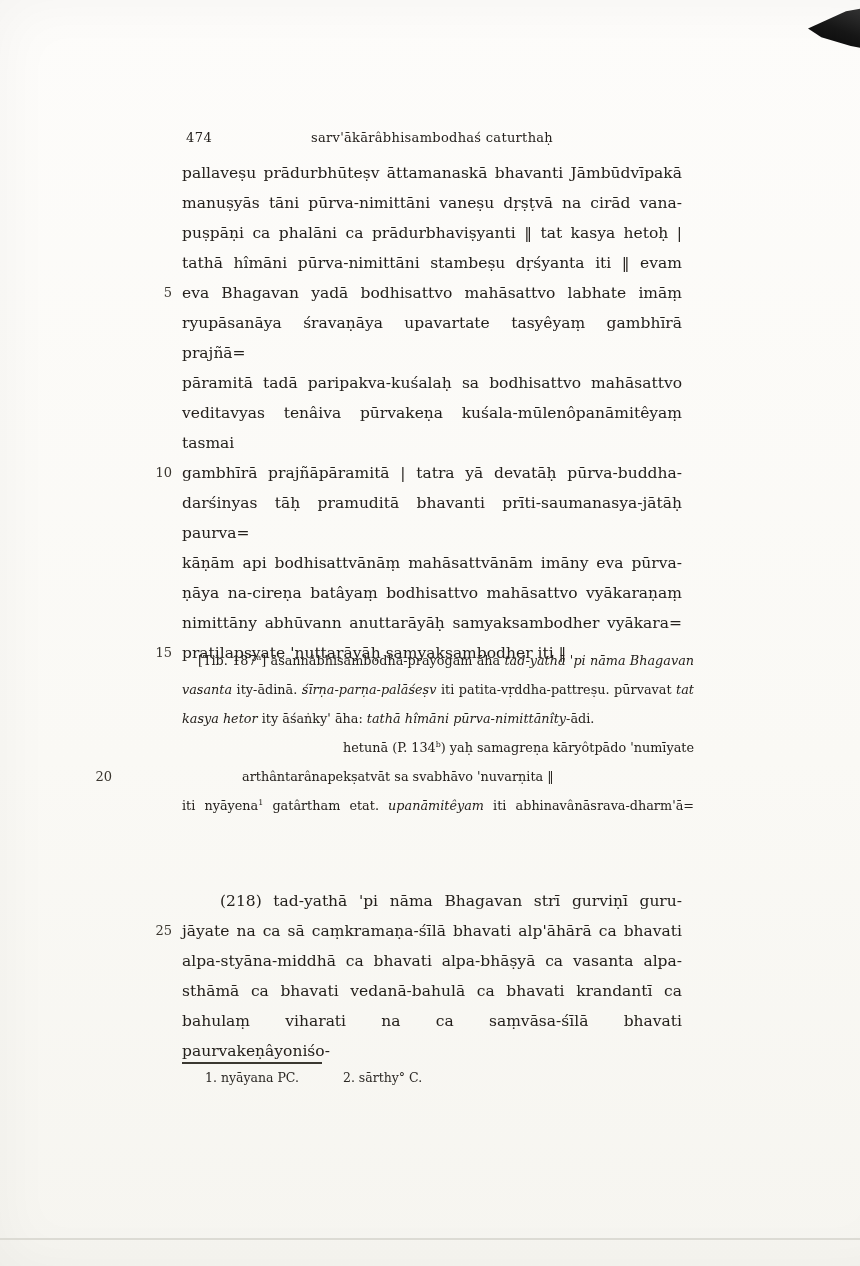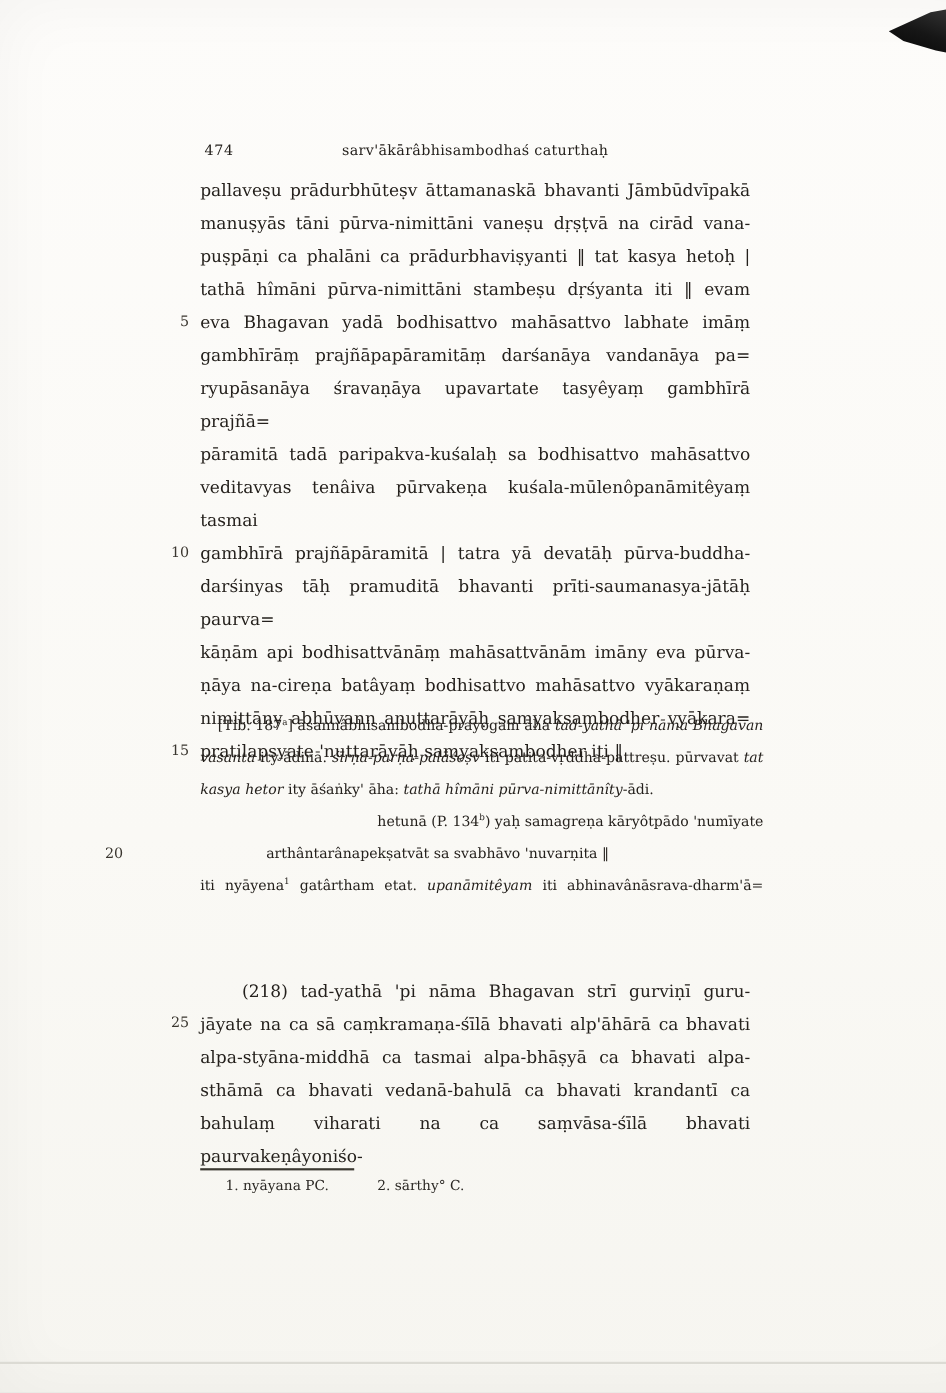--- a/index.html
+++ b/index.html
@@ -65,21 +65,20 @@
     <span class="page-num">474</span>
     <span class="running-title">sarv'ākārâbhisambodhaś caturthaḥ</span>
   </div>
 
   <div class="textblock main-text">
       <div class="tline just"><span>pallaveṣu prādurbhūteṣv āttamanaskā bhavanti Jāmbūdvīpakā</span></div>
       <div class="tline just"><span>manuṣyās tāni pūrva-nimittāni vaneṣu dṛṣṭvā na cirād vana-</span></div>
       <div class="tline just"><span>puṣpāṇi ca phalāni ca prādurbhaviṣyanti ‖ tat kasya hetoḥ |</span></div>
       <div class="tline just"><span>tathā hîmāni pūrva-nimittāni stambeṣu dṛśyanta iti ‖ evam</span></div>
       <div class="tline just"><span class="mnum">5</span><span>eva Bhagavan yadā bodhisattvo mahāsattvo labhate imāṃ</span></div>
-      <div class="tline just"><span>gambhīrāṃ prajñāpapāramitāṃ darśanāya vandanāya pa=</span></div>
       <div class="tline just"><span>ryupāsanāya śravaṇāya upavartate tasyêyaṃ gambhīrā prajñā=</span></div>
       <div class="tline just"><span>pāramitā tadā paripakva-kuśalaḥ sa bodhisattvo mahāsattvo</span></div>
       <div class="tline just"><span>veditavyas tenâiva pūrvakeṇa kuśala-mūlenôpanāmitêyaṃ tasmai</span></div>
       <div class="tline just"><span class="mnum">10</span><span>gambhīrā prajñāpāramitā | tatra yā devatāḥ pūrva-buddha-</span></div>
       <div class="tline just"><span>darśinyas tāḥ pramuditā bhavanti prīti-saumanasya-jātāḥ paurva=</span></div>
       <div class="tline just"><span>kāṇām api bodhisattvānāṃ mahāsattvānām imāny eva pūrva-</span></div>
       <div class="tline just"><span>ṇāya na-cireṇa batâyaṃ bodhisattvo mahāsattvo vyākaraṇaṃ</span></div>
       <div class="tline just"><span>nimittāny abhūvann anuttarāyāḥ samyaksambodher vyākara=</span></div>
       <div class="tline"><span class="mnum">15</span><span>pratilapsyate 'nuttarāyāḥ samyaksambodher iti ‖</span></div>
     </div>
@@ -89,21 +88,21 @@
       <div class="tline just"><span><em>vasanta</em> ity-ādinā.  <em>śīrṇa-parṇa-palāśeṣv</em> iti patita-vṛddha-pattreṣu.  pūrvavat <em>tat</em></span></div>
       <div class="tline"><span><em>kasya hetor</em> ity āśaṅky' āha:  <em>tathā hîmāni pūrva-nimittānîty</em>-ādi.</span></div>
       <div class="tline" style="padding-left: 86px; text-align: right;"><span>hetunā (P. 134<sup>b</sup>) yaḥ samagreṇa kāryôtpādo 'numīyate</span></div>
       <div class="tline" style="padding-left: 60px;"><span class="mnum" style="left: -96px; text-align: center;">20</span><span>arthântarânapekṣatvāt sa svabhāvo 'nuvarṇita ‖</span></div>
       <div class="tline just"><span>iti nyāyena<sup>1</sup> gatârtham etat.  <em>upanāmitêyam</em> iti abhinavânāsrava-dharm'ā=</span></div>
     </div>
 
   <div class="textblock para218">
       <div class="tline just" style="padding-left: 38px;"><span>(218) tad-yathā 'pi nāma Bhagavan strī gurviṇī guru-</span></div>
       <div class="tline just"><span class="mnum">25</span><span>jāyate na ca sā caṃkramaṇa-śīlā bhavati alp'āhārā ca bhavati</span></div>
-      <div class="tline just"><span>alpa-styāna-middhā ca tasmai alpa-bhāṣyā ca bhavati alpa-</span></div>
+      <div class="tline just"><span>alpa-styāna-middhā ca bhavati alpa-bhāṣyā ca vasanta alpa-</span></div>
       <div class="tline just"><span>sthāmā ca bhavati vedanā-bahulā ca bhavati krandantī ca</span></div>
       <div class="tline just"><span>bahulaṃ viharati na ca saṃvāsa-śīlā bhavati paurvakeṇâyoniśo-</span></div>
     </div>
 
   <div class="fnrule"></div>
 
   <div class="footnotes">
     <span>1.  nyāyana PC.</span>
     <span>2.  sārthy° C.</span>
   </div>

